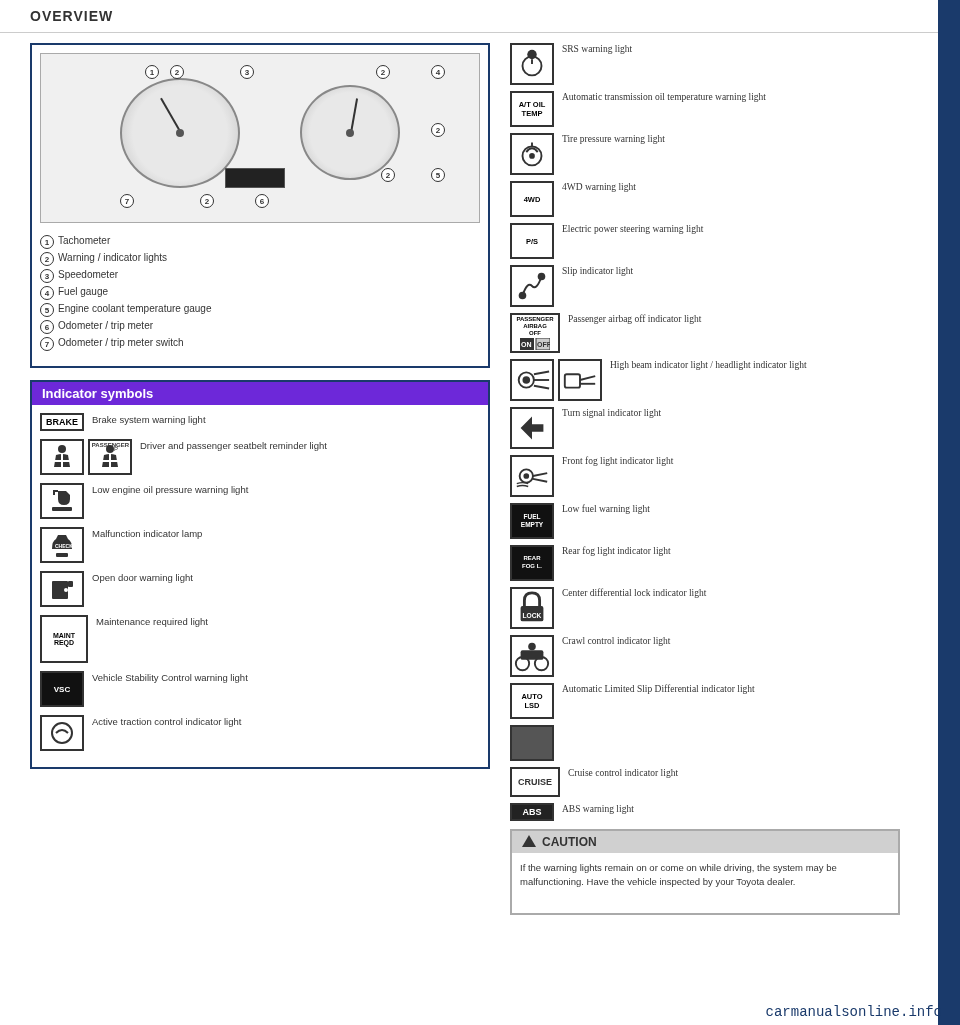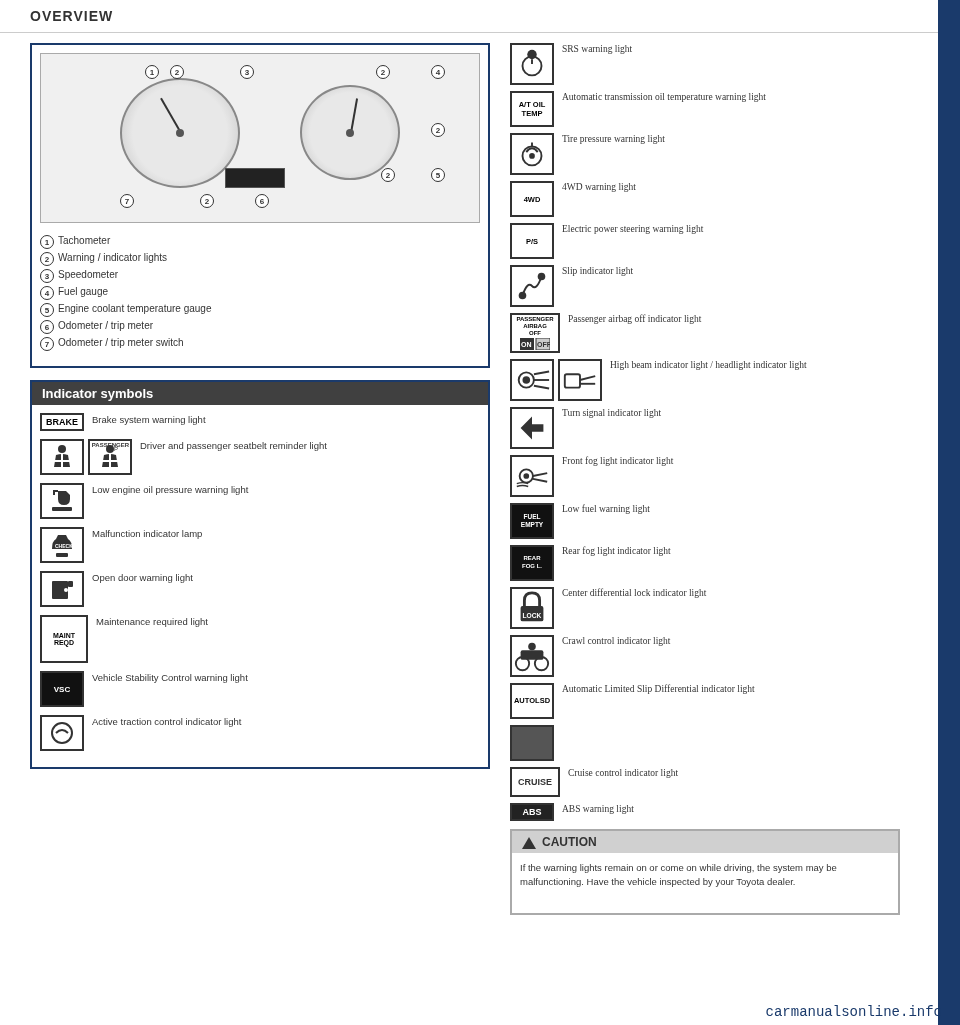--- a/index.html
+++ b/index.html
@@ -180,21 +180,21 @@
       font-size: 8px;
       font-weight: bold;
       flex-shrink: 0;
     }
 
     
     .indicators-section {
       border: 2px solid #1a3a6b;
     }
     .indicators-section .section-title {
-      background: #404040;
+      background: #6d28d9;
       color: #fff;
       font-size: 13px;
       font-weight: bold;
       padding: 4px 10px;
     }
     .indicators-content {
       padding: 8px;
     }
 
     
@@ -266,21 +266,21 @@
 
     
     .caution-box {
       border: 2px solid #aaa;
       margin-top: 8px;
     }
     .caution-header {
       background: #d0d0d0;
       padding: 4px 10px;
       display: flex;
-      align-items: flex-end;
+      align-items: flex-start;
       gap: 6px;
       font-size: 12px;
       font-weight: bold;
       color: #333;
     }
     .caution-triangle {
       display: inline-block;
       width: 0;
       height: 0;
       border-left: 7px solid transparent;
@@ -667,21 +667,21 @@
           <circle cx="10" cy="28" r="7" fill="none" stroke="#333" stroke-width="2"></circle>
           <circle cx="30" cy="28" r="7" fill="none" stroke="#333" stroke-width="2"></circle>
           <rect x="8" y="14" width="24" height="10" rx="2" fill="#333"></rect>
           <circle cx="20" cy="10" r="4" fill="#333"></circle>
         </svg>
       </div>
       <div class="right-indicator-text">Crawl control indicator light</div>
     </div>
 
     <div class="right-indicator-row">
-      <div class="right-icon-box" style="flex-direction:row;">
+      <div class="right-icon-box" style="flex-direction:column;">
         <span>AUTO</span>
         <span>LSD</span>
       </div>
       <div class="right-indicator-text">Automatic Limited Slip Differential indicator light</div>
     </div>
 
     <div class="right-indicator-row">
       <div class="right-icon-box" style="background:#555;"></div>
       <div class="right-indicator-text"></div>
     </div>

